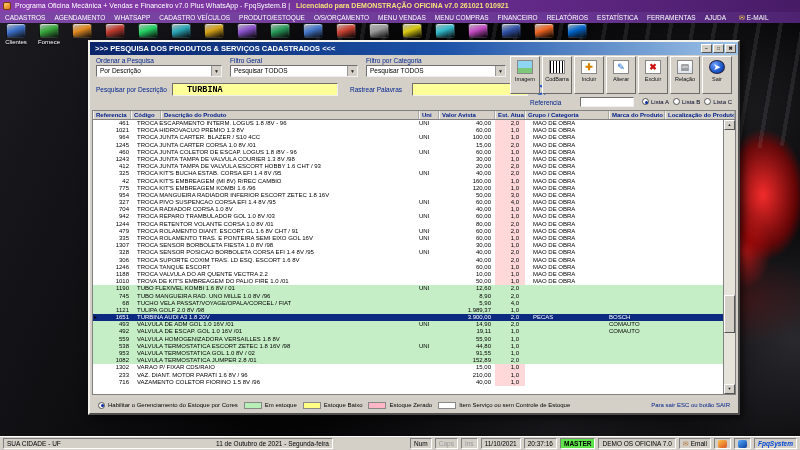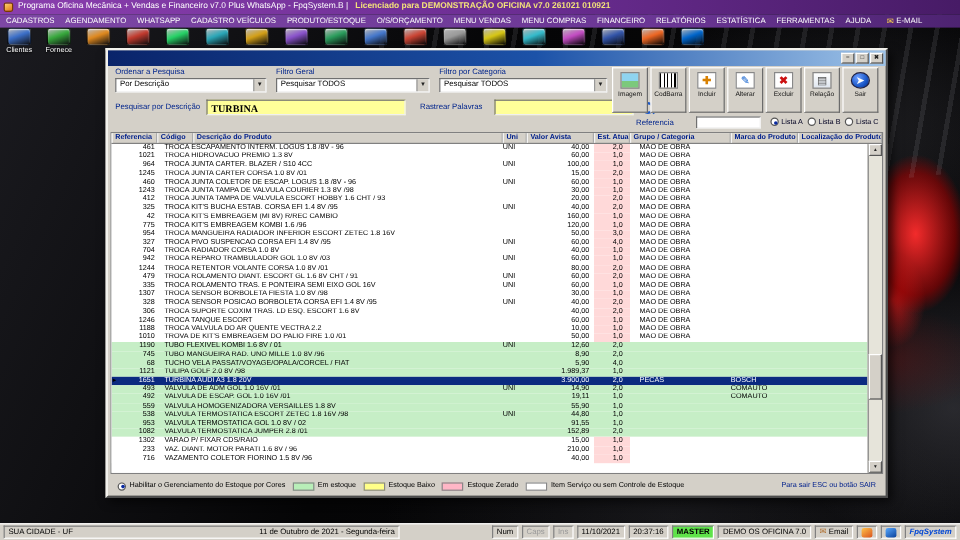--- a/index.html
+++ b/index.html
@@ -59,21 +59,21 @@
 
   .dlg-controls { position:relative; height:53px; font-size:6.5px; }
   .flabel { position:absolute; color:#00248c; white-space:nowrap; }
   .fselect { position:absolute; height:12px; background:#fff; border:1px solid;
     border-color:#707070 #f0f0f0 #f0f0f0 #707070; font-size:6.5px; line-height:10px;
     padding-left:3px; color:#000; white-space:nowrap; }
   .fselect .arrow { position:absolute; right:0; top:0; width:10px; height:100%;
     background:#d4d0c8; border-left:1px solid #999; text-align:center; font-size:5px; line-height:10px; color:#222; }
   .yinput { position:absolute; height:13px; background:#ffff99; border:1px solid;
     border-color:#707070 #f0f0f0 #f0f0f0 #707070; font-size:8.5px; font-weight:bold;
-    padding:0 3px; color:#000; font-family:Liberation Serif, serif; }
+    padding:0 14px; color:#000; font-family:Liberation Mono, monospace; }
   .winput { position:absolute; height:10px; background:#fff; border:1px solid;
     border-color:#707070 #f0f0f0 #f0f0f0 #707070; font-size:6.5px; padding:0 2px; }
   .mag { position:absolute; left:444px; top:29px; width:12px; height:12px; }
   .mag::before { content:""; position:absolute; left:1px; top:1px; width:6px; height:6px;
     border:2px solid #1a57c8; border-radius:50%; }
   .mag::after { content:""; position:absolute; left:8px; top:8px; width:4px; height:2px;
     background:#1a57c8; transform:rotate(45deg); }
 
   .btnrow { position:absolute; left:420px; top:1px; display:flex; gap:2px; }
   .dlgbtn { width:30px; height:38px; background:#d4d0c8; border:1px solid;
@@ -233,20 +233,21 @@
     <div class="tb-item">
       <div class="tb-icon" style="background: linear-gradient(160deg, rgba(255, 255, 255, 0.7), rgb(238, 102, 34) 45%, rgba(0, 0, 0, 0.35));"></div>
     </div>
     <div class="tb-item">
       <div class="tb-icon" style="background: linear-gradient(160deg, rgba(255, 255, 255, 0.7), rgb(0, 102, 204) 45%, rgba(0, 0, 0, 0.35));"></div>
     </div>
   </div>
 
 <div class="dialog">
   <div class="dlg-title">
+    <span>&gt;&gt;&gt;  PESQUISA DOS PRODUTOS &amp; SERVIÇOS CADASTRADOS  &lt;&lt;&lt;</span>
     <span class="dlg-btns">
       <span class="dlg-btn">−</span>
       <span class="dlg-btn">□</span>
       <span class="dlg-btn">✖</span>
     </span>
   </div>
 
   <div class="dlg-controls">
     <span class="flabel" style="left:6px;top:2px;">Ordenar a Pesquisa</span>
     <span class="flabel" style="left:140px;top:2px;">Filtro Geral</span>

